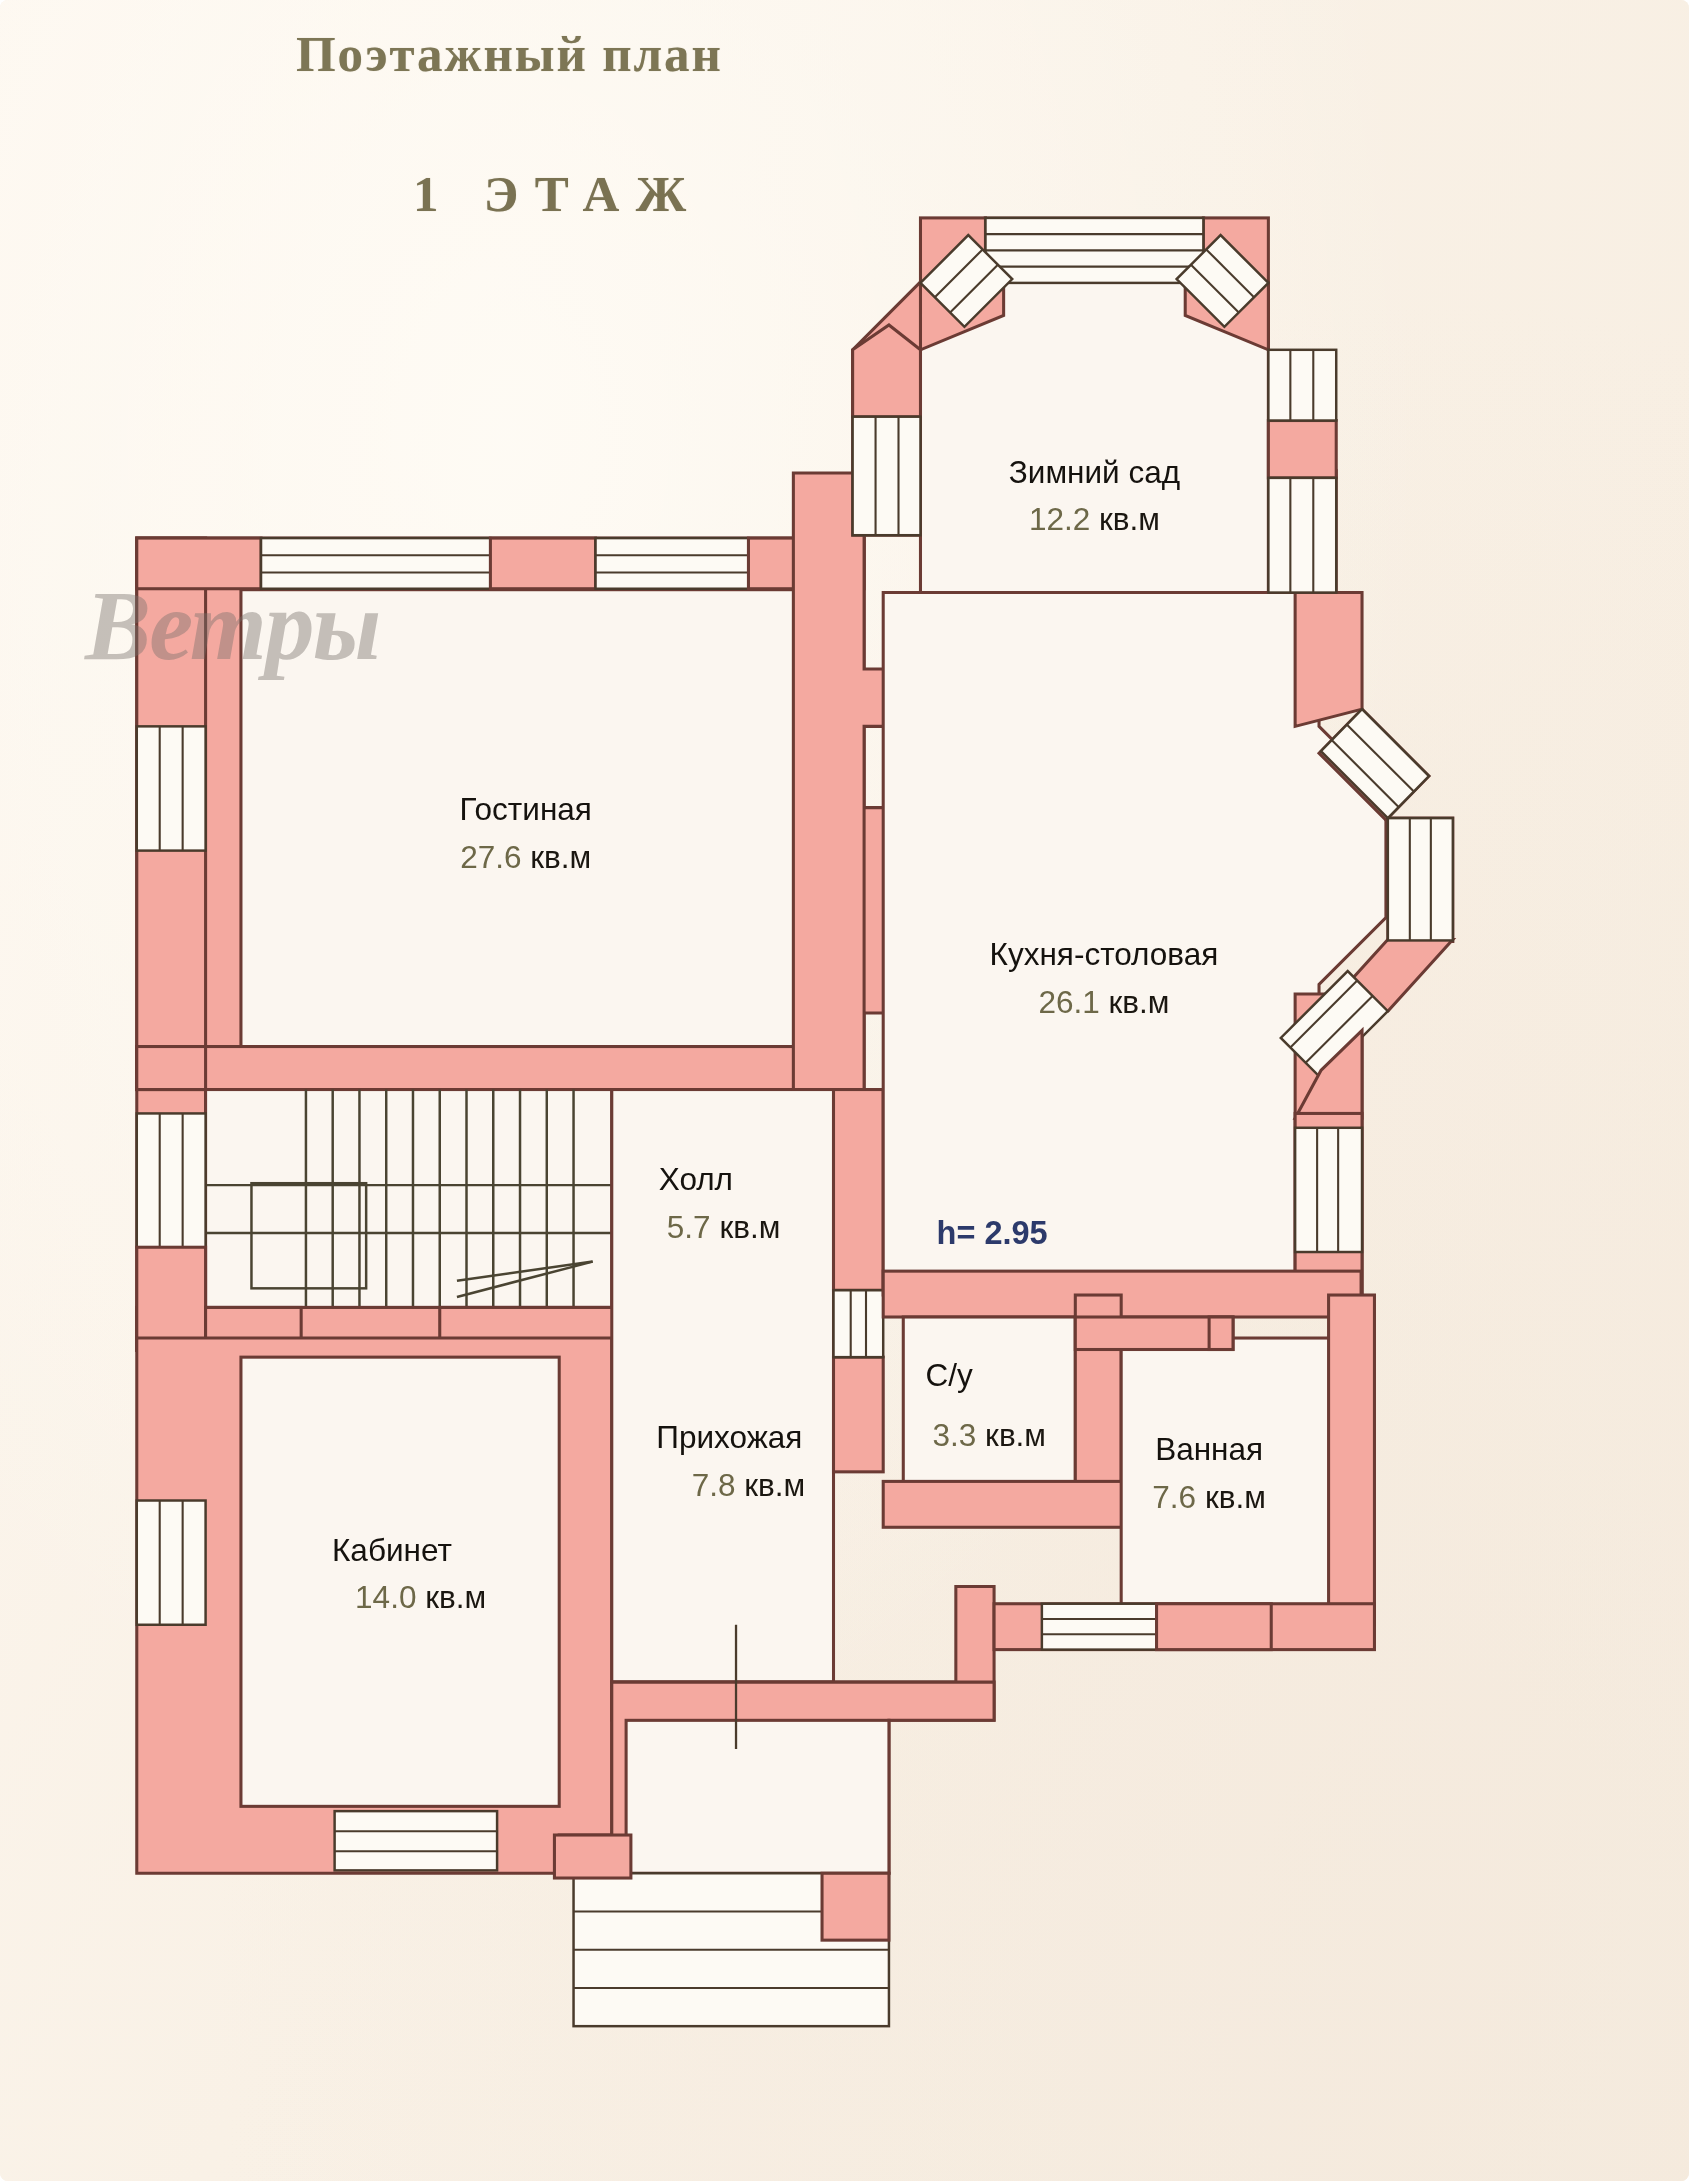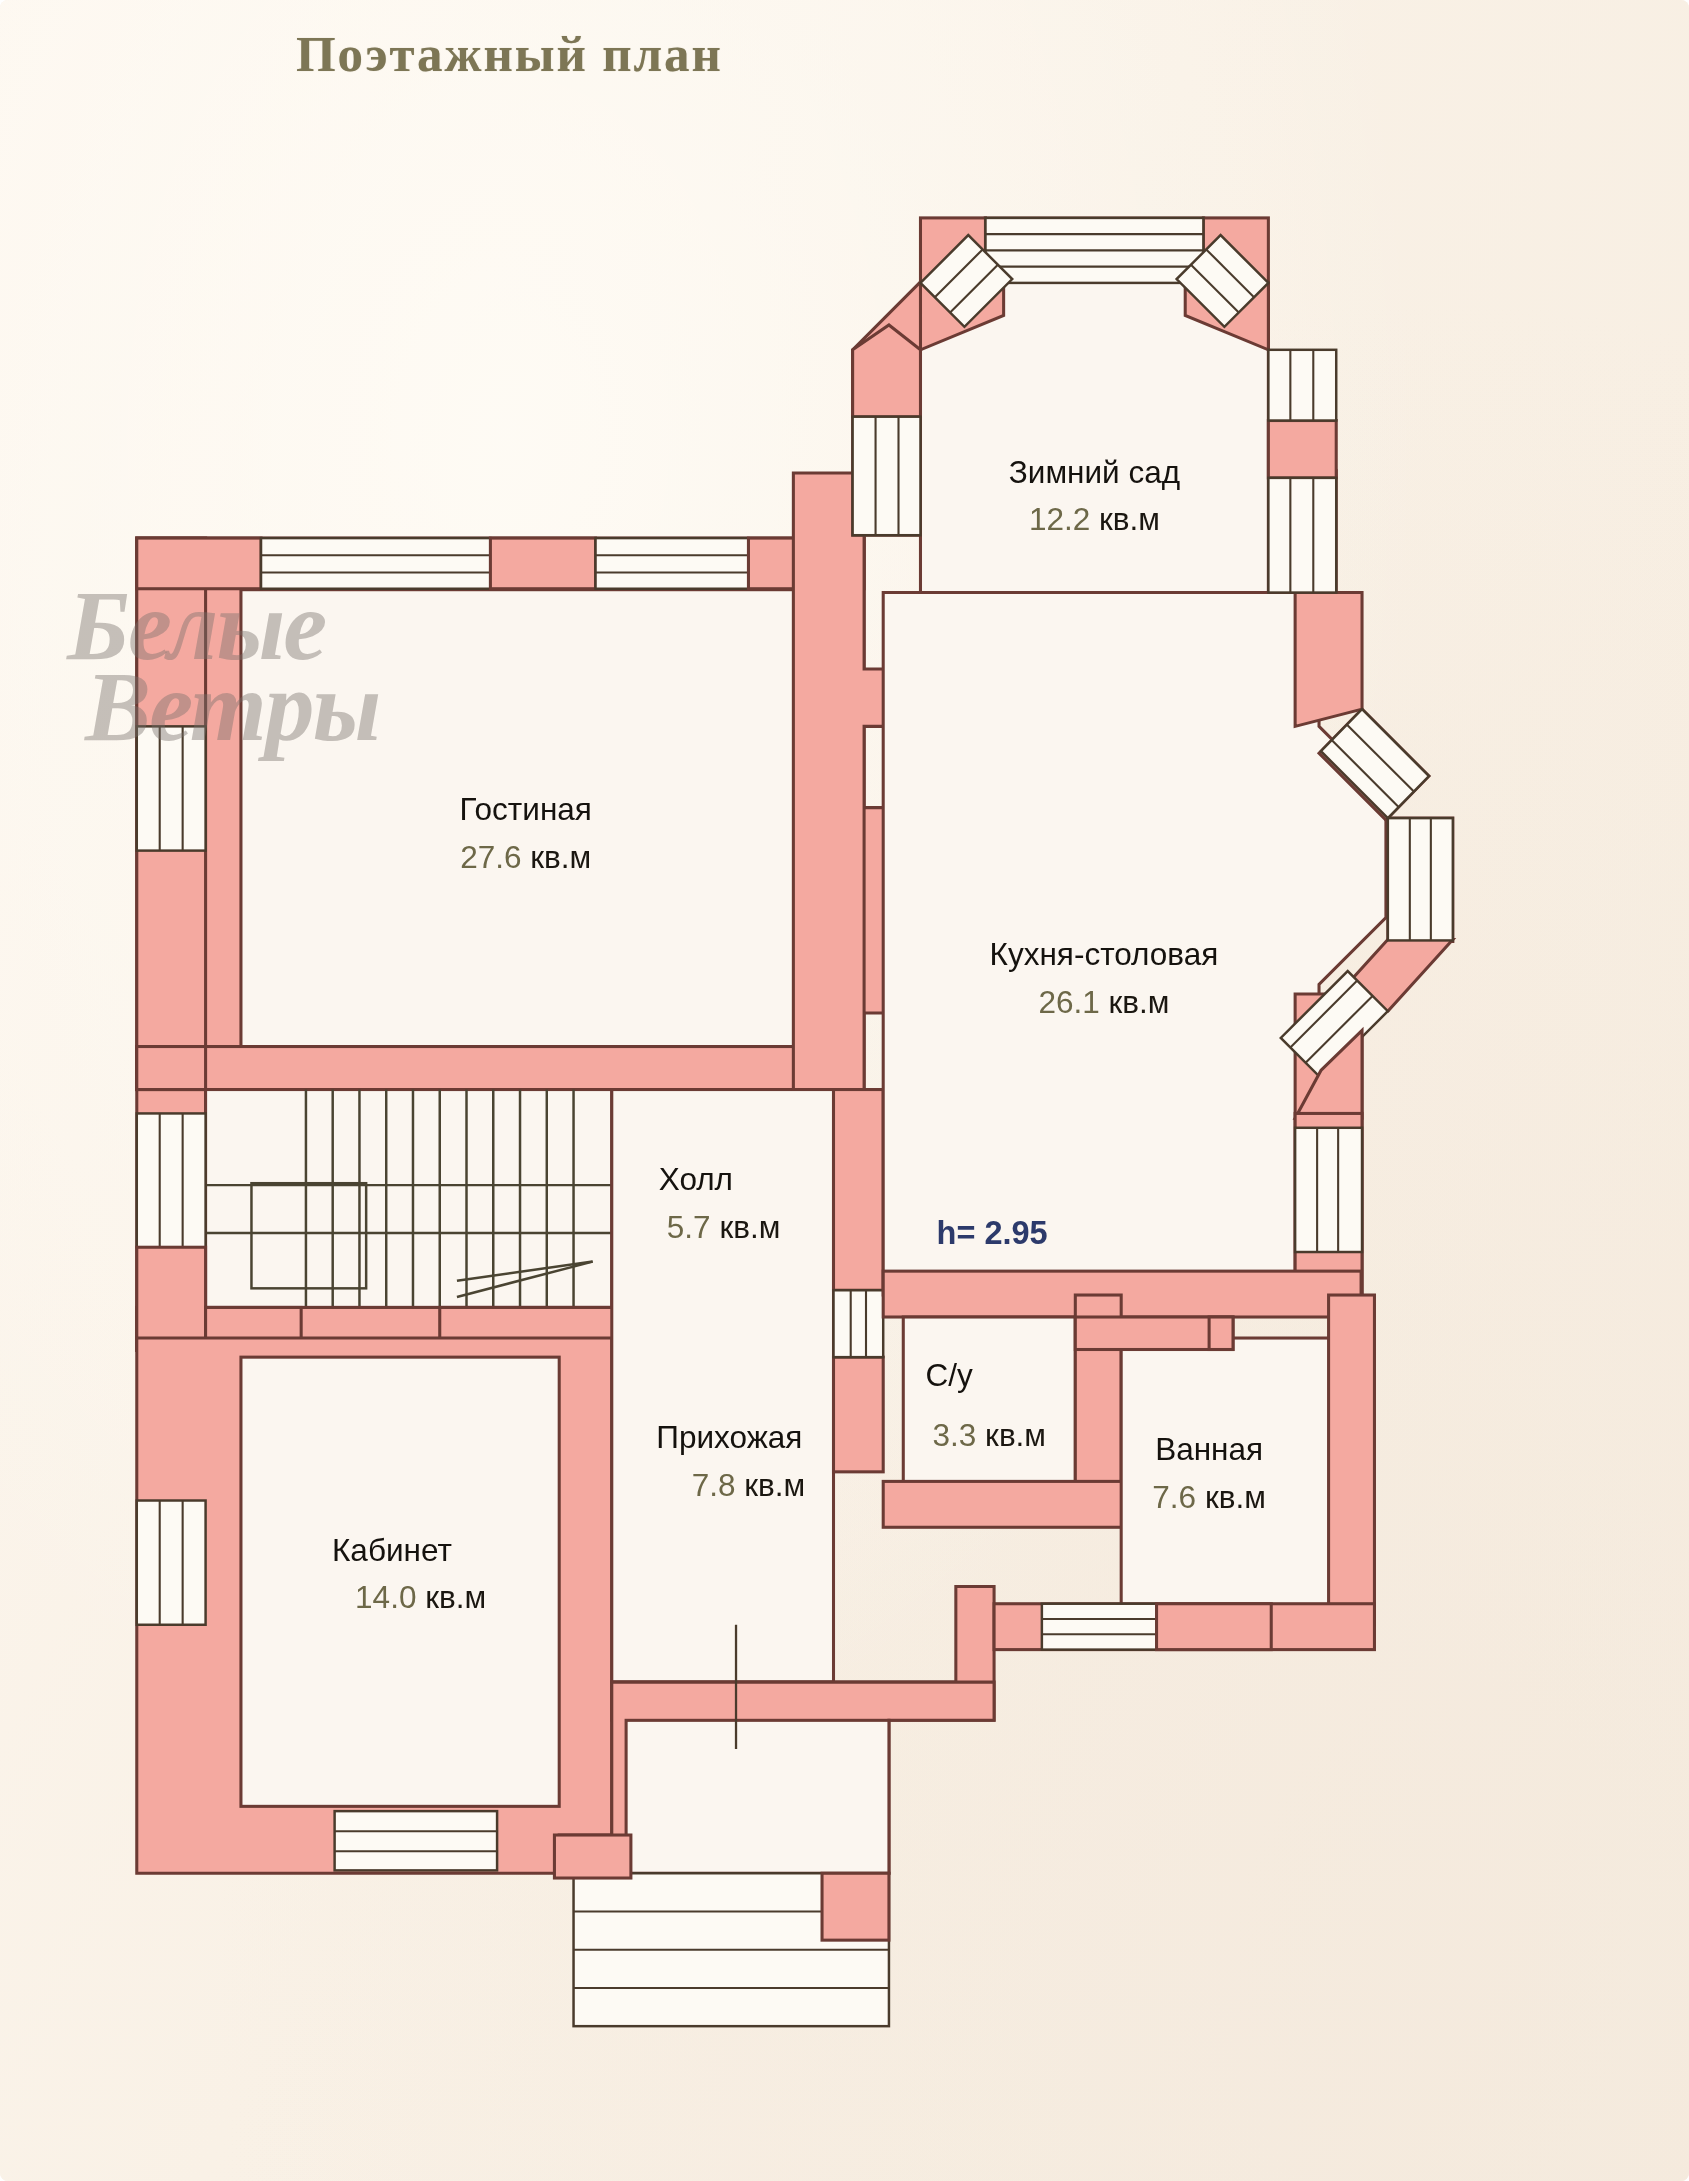--- a/index.html
+++ b/index.html
@@ -127,20 +127,21 @@
   }
 </style>
 </head>
 <body>
 
 <div id="page">
   <div id="paper-tint"></div>
 
   <div id="title-block">
     <div class="doc-title">Поэтажный план</div>
+    <div class="doc-subtitle">1 ЭТАЖ</div>
   </div>
 
   <svg id="plan" width="1689" height="2181" viewBox="0 0 1767 2282">
     <defs>
       <style>
         .wall  { fill:#f4a9a0; stroke:#6b3b34; stroke-width:3.2; }
         .room  { fill:#fbf6f0; stroke:#6b3b34; stroke-width:3.2; }
         .win   { fill:#fdfaf4; stroke:#4a3b2c; stroke-width:2.6; }
         .winln { stroke:#4a3b2c; stroke-width:2.2; fill:none; }
         .thin  { stroke:#4a3b2c; stroke-width:2.4; fill:none; }
@@ -389,19 +390,18 @@
       <text class="rm-area" x="440" y="1683" text-anchor="middle">
         <tspan class="num">14.0</tspan><tspan> </tspan><tspan>кв.м</tspan>
       </text>
 
       <text class="h-note" x="1038" y="1302" text-anchor="middle">h= 2.95</text>
     </g>
   </svg>
 
   <div id="watermark">
     <div class="wm-script">
-      <span>Белые</span>
       <span class="l2">Ветры</span>
     </div>
   </div>
 
 </div>
 
 
 </body></html>

